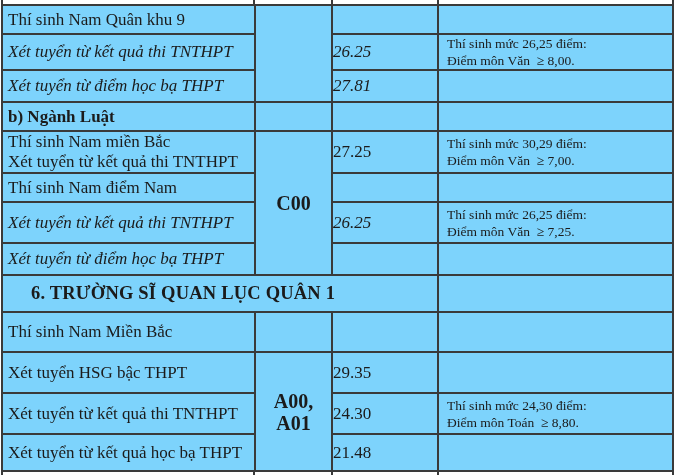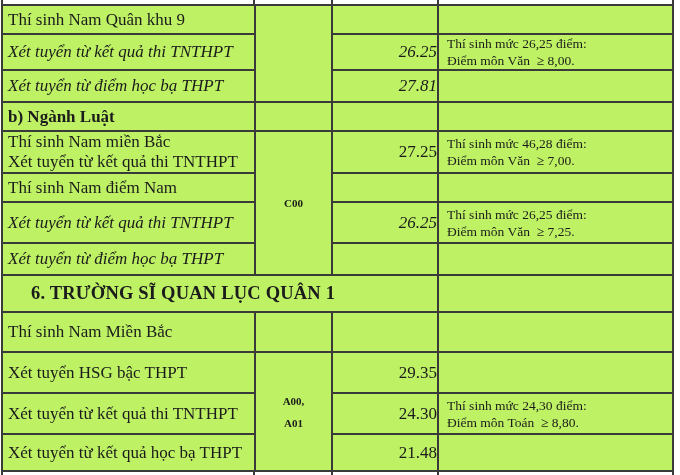--- a/index.html
+++ b/index.html
@@ -16,37 +16,37 @@
     left:1px;top:4px;
     border-collapse:collapse;
     table-layout:fixed;
     width:673px;
   }
   td{
     border:2px solid #3a3a3a;
     padding:0;
     vertical-align:middle;
     overflow:hidden;
-    background:#bef264;
+    background:#7dd3fc;
   }
   .desc{
     font-size:17px;
     padding-left:5px;
     line-height:20px;
   }
   .it{font-style:italic;}
   .bold{font-weight:bold;}
   .score{
-    text-align:right;
+    text-align:left;
     font-size:17px;
   }
   .code{
     text-align:center;
     font-weight:bold;
-    font-size:11px;
+    font-size:20px;
     line-height:22px;
     white-space:pre-line;
   }
   .note{
     font-size:13.5px;
     line-height:17px;
     padding-left:8px;
     padding-right:2px;
   }
   .section-header{
@@ -114,21 +114,21 @@
       </tr>
 
       <tr style="height:42px">
         <td class="desc">
           <div>Thí sinh Nam miền Bắc</div>
           <div>Xét tuyển từ kết quả thi TNTHPT</div>
         </td>
         <td class="code" rowspan="4">C00</td>
         <td class="score">27.25</td>
         <td class="note">
-          <div>Thí sinh mức 46,28 điểm:</div>
+          <div>Thí sinh mức 30,29 điểm:</div>
           <div>Điểm môn Văn &nbsp;≥ 7,00.</div>
         </td>
       </tr>
 
       <tr style="height:29px">
         <td class="desc">Thí sinh Nam điểm Nam</td>
         <td class="score"></td>
         <td class="note"></td>
       </tr>
 

